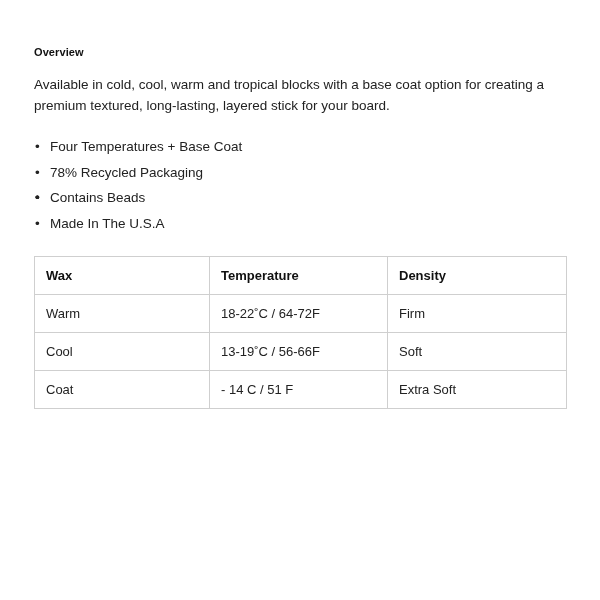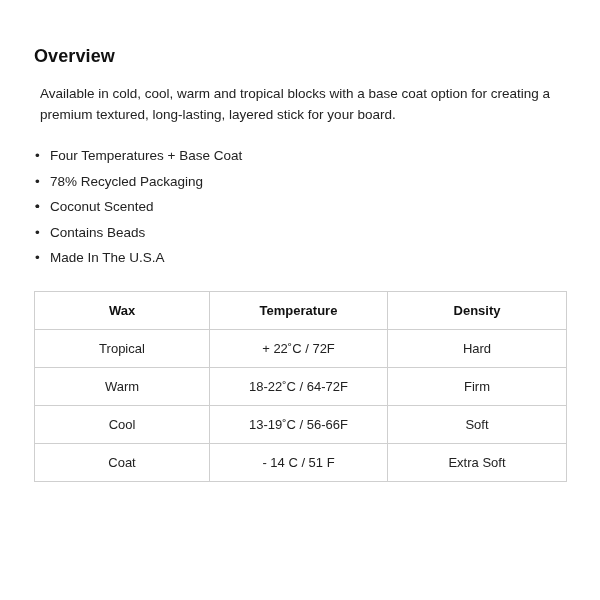--- a/index.html
+++ b/index.html
@@ -16,32 +16,32 @@
   }
 
   .page {
     box-sizing: border-box;
     width: 600px;
     height: 600px;
     padding: 46px 34px 0 34px;
   }
 
   .overview-heading {
-    font-size: 18px;
+    font-size: 11px;
     font-weight: bold;
     color: #111111;
     margin: 0 0 16px 0;
     letter-spacing: 0.1px;
   }
 
   .intro-paragraph {
     font-size: 13.5px;
     line-height: 21px;
     color: #222222;
-    margin: 0 0 18px 6px;
+    margin: 0 0 18px 0;
     max-width: 540px;
   }
 
   .feature-list {
     list-style: none;
     margin: 0 0 20px 0;
     padding: 0;
   }
   .feature-list li {
     font-size: 13.5px;
@@ -59,21 +59,21 @@
 
   table.wax-table {
     border-collapse: collapse;
     width: 532px;
     table-layout: fixed;
     margin-top: 4px;
   }
   table.wax-table th,
   table.wax-table td {
     border: 1px solid #cfcfcf;
-    text-align: center;
+    text-align: left;
     font-size: 13px;
     padding: 10px 11px;
     line-height: 17px;
     color: #222222;
     vertical-align: middle;
   }
   table.wax-table th {
     font-weight: bold;
     color: #111111;
   }
@@ -97,21 +97,20 @@
     </li>
     <li>
       <span class="bullet">•</span>
       <span>78% Recycled Packaging</span>
     </li>
     <li>
       <span class="bullet">•</span>
     </li>
     <li>
       <span class="bullet">•</span>
-      <span>Coconut Scented</span>
     </li>
     <li>
       <span class="bullet">•</span>
       <span>Contains Beads</span>
     </li>
     <li>
       <span class="bullet">•</span>
       <span>Made In The U.S.A</span>
     </li>
   </ul>
@@ -124,25 +123,20 @@
     </colgroup>
     <thead>
       <tr>
         <th>Wax</th>
         <th>Temperature</th>
         <th>Density</th>
       </tr>
     </thead>
     <tbody>
       <tr>
-        <td>Tropical</td>
-        <td>+ 22˚C / 72F</td>
-        <td>Hard</td>
-      </tr>
-      <tr>
         <td>Warm</td>
         <td>18-22˚C / 64-72F</td>
         <td>Firm</td>
       </tr>
       <tr>
         <td>Cool</td>
         <td>13-19˚C / 56-66F</td>
         <td>Soft</td>
       </tr>
       <tr>

